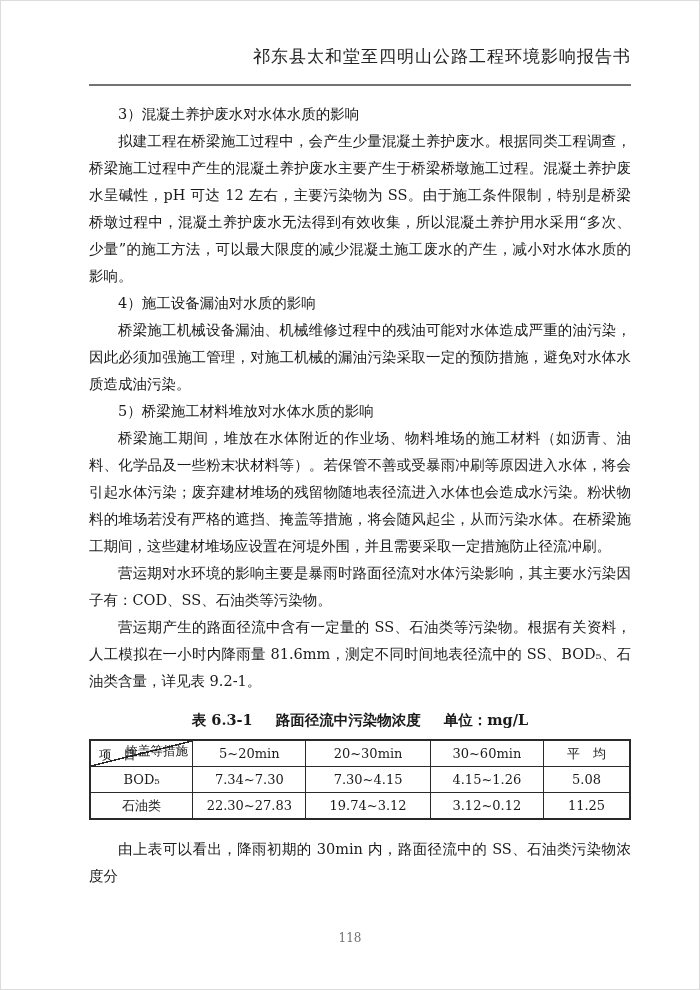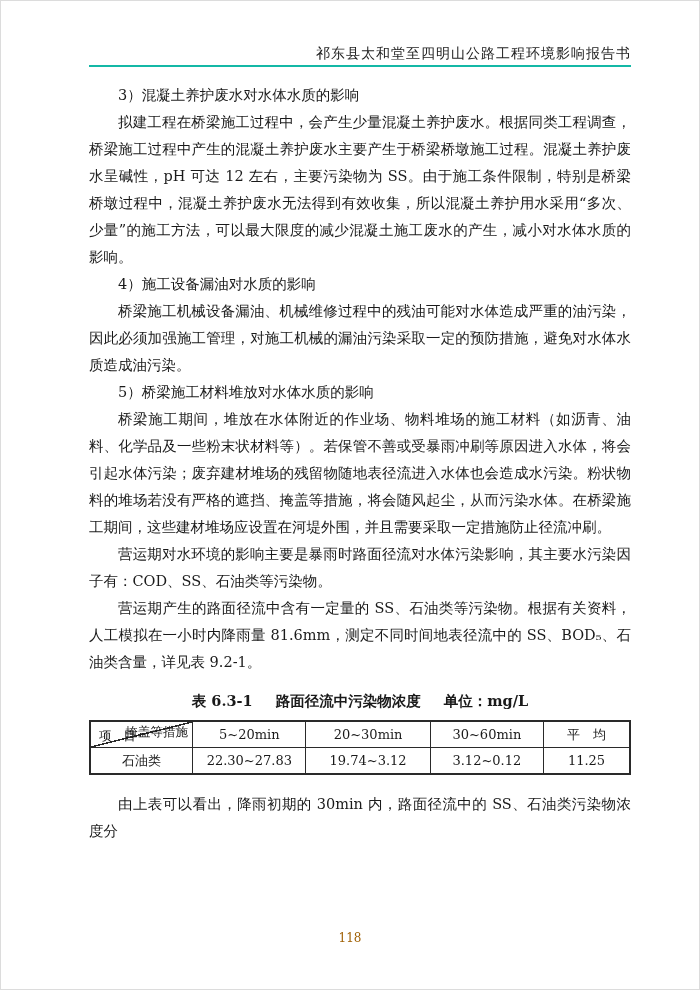--- a/index.html
+++ b/index.html
@@ -17,25 +17,25 @@
     border: 1px solid #dcdcdc;
     box-sizing: border-box;
     color: #1a1a1a;
     overflow: hidden;
   }
   .page-inner {
     padding: 44px 68px 0 88px;
   }
   .doc-header {
     text-align: right;
-    font-size: 14px;
+    font-size: 17px;
     letter-spacing: 1px;
     color: #222;
-    padding-bottom: 2px;
-    border-bottom: 2px solid #14b8a6;
+    padding-bottom: 16px;
+    border-bottom: 2px solid #737373;
   }
   .content {
     margin-top: 15px;
     font-size: 14.5px;
     line-height: 27px;
     text-align: justify;
   }
   .para {
     margin: 0;
     text-indent: 2em;
@@ -103,21 +103,21 @@
   .after-table {
     margin-top: 16px;
   }
   .footer-pageno {
     position: absolute;
     bottom: 44px;
     left: 0;
     right: 0;
     text-align: center;
     font-size: 12px;
-    color: #a16207;
+    color: #737373;
   }
 </style>
 </head>
 <body>
 
 <div class="page">
   <div class="page-inner">
 
     <div class="doc-header">祁东县太和堂至四明山公路工程环境影响报告书</div>
 
@@ -156,20 +156,27 @@
               <span class="corner-bottom">项 目</span>
             </th>
             <th>5~20min</th>
             <th>20~30min</th>
             <th>30~60min</th>
             <th>平　均</th>
           </tr>
         </thead>
         <tbody>
           <tr>
+            <td>BOD₅</td>
+            <td>7.34~7.30</td>
+            <td>7.30~4.15</td>
+            <td>4.15~1.26</td>
+            <td>5.08</td>
+          </tr>
+          <tr>
             <td>石油类</td>
             <td>22.30~27.83</td>
             <td>19.74~3.12</td>
             <td>3.12~0.12</td>
             <td>11.25</td>
           </tr>
         </tbody>
       </table>
 
       <p class="para after-table">由上表可以看出，降雨初期的 30min 内，路面径流中的 SS、石油类污染物浓度分</p>

